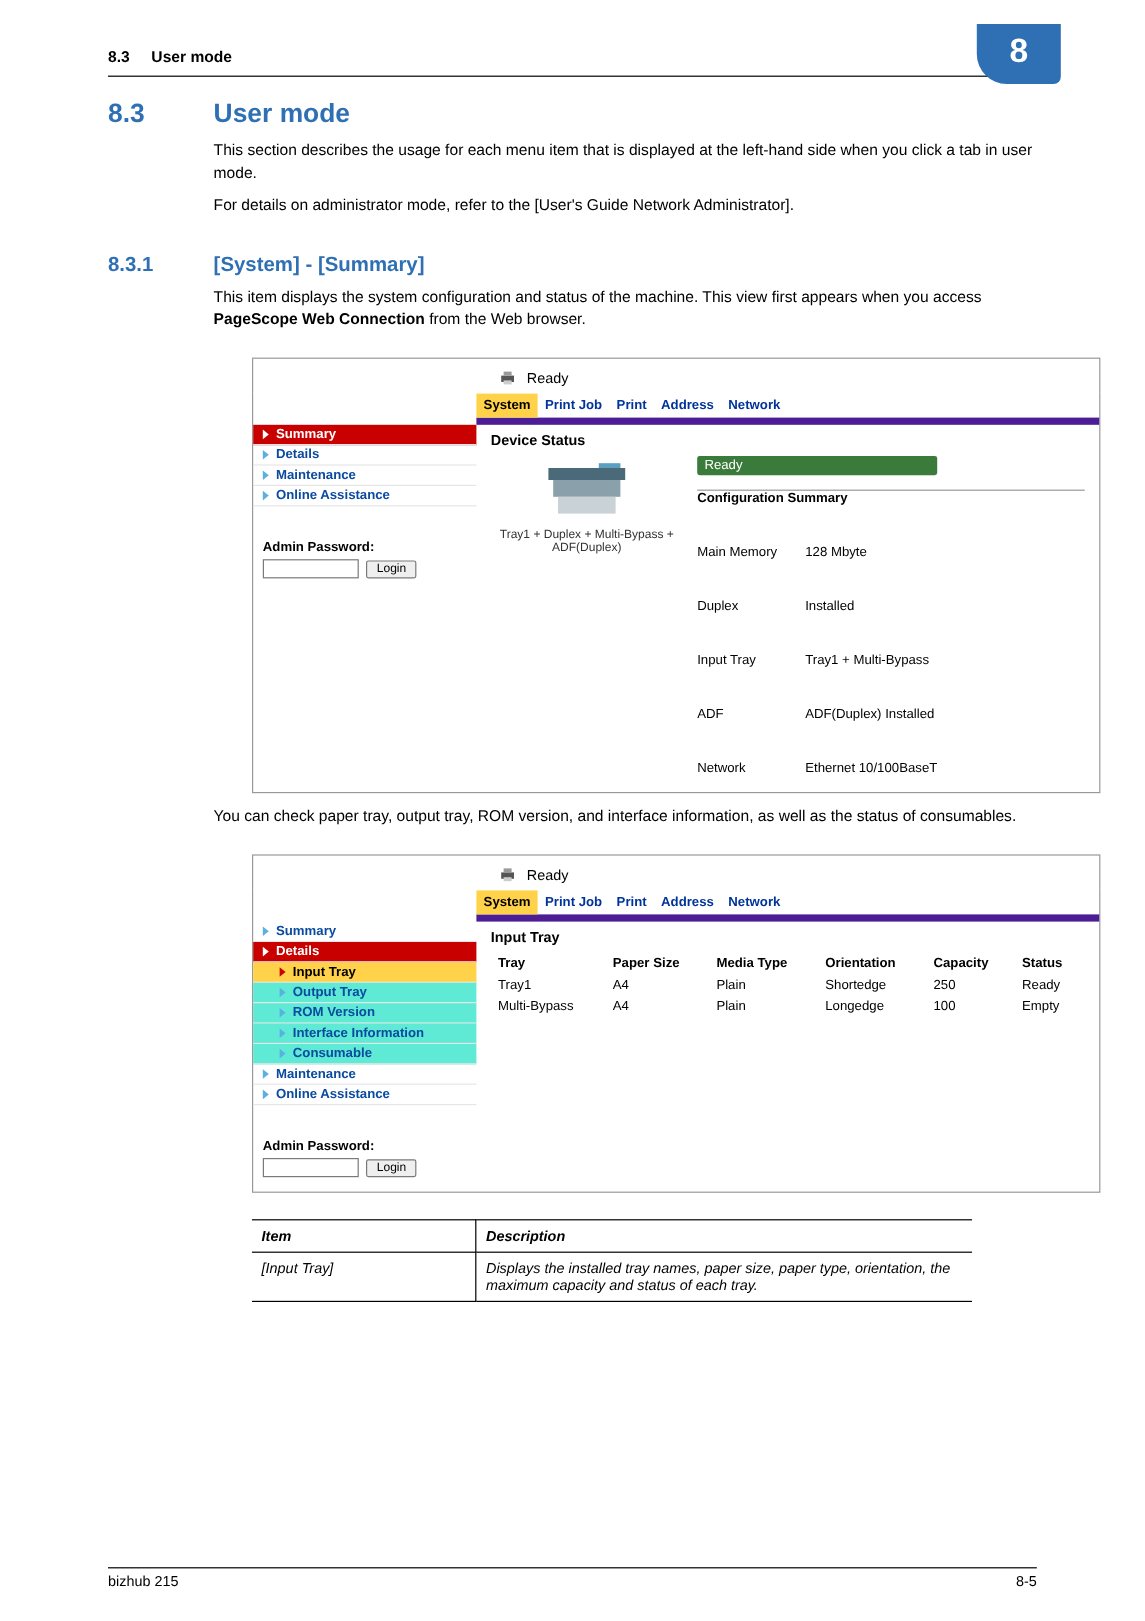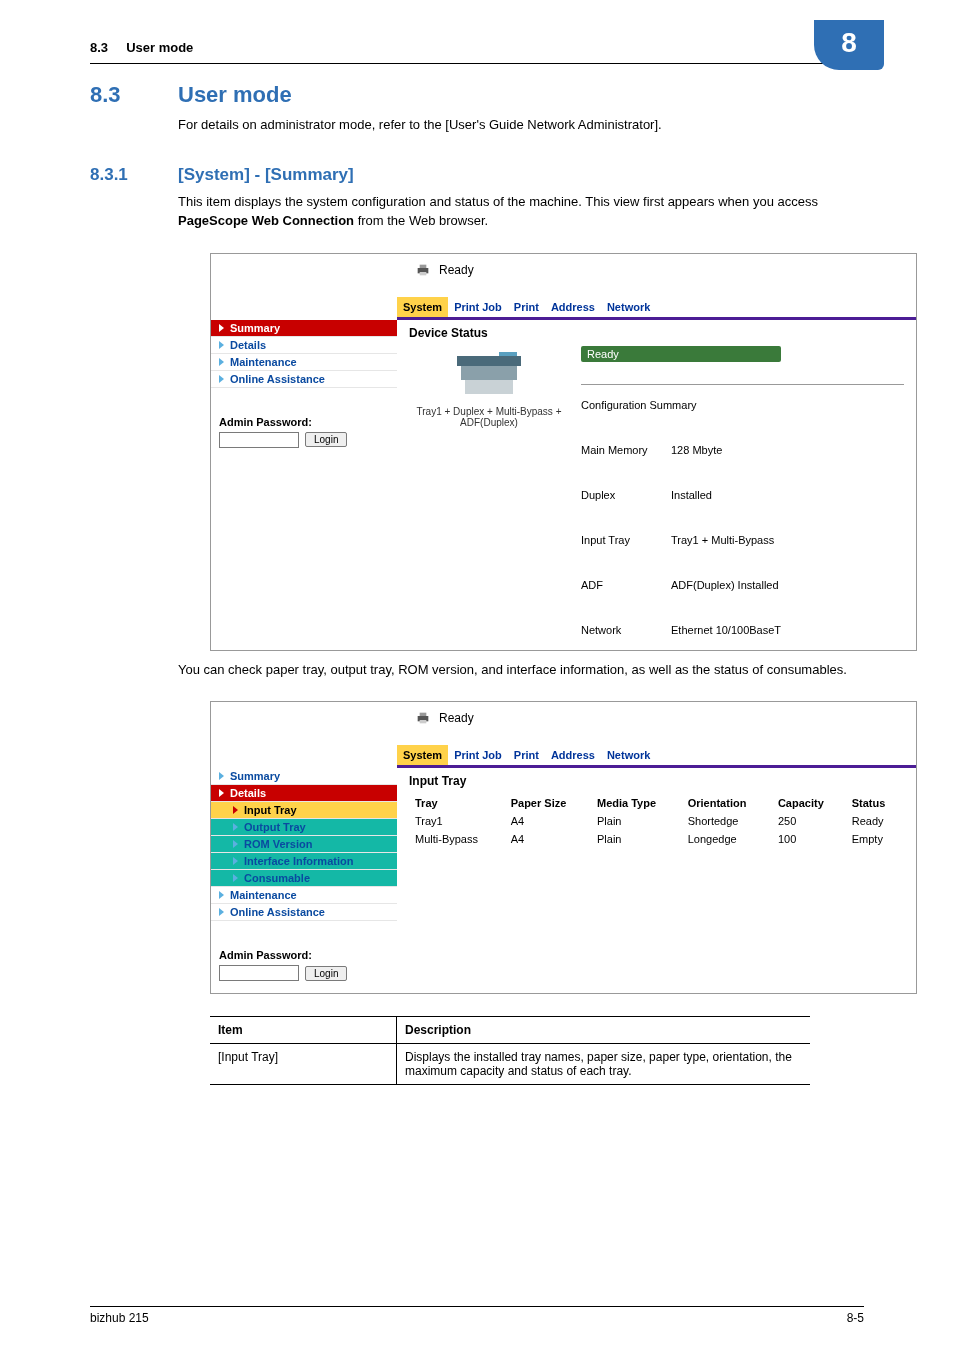--- a/index.html
+++ b/index.html
@@ -115,25 +115,24 @@
   .sf-top .status-txt { font-size: 12px; }
   .printer-icon {
     width: 16px; height: 16px;
     display: inline-block;
   }
   .printer-icon svg { width: 16px; height: 16px; }
 
   .sf-tabbar {
     display: flex;
     padding: 0 0 0 0;
-    border-bottom: 3px solid #4c1d95;
+    border-bottom: 6px solid #4c1d95;
     margin-left: 186px;
     width: calc(100% - 186px);
     box-sizing: border-box;
-    margin-top: 14px;
   }
   .sf-tabbar .tab {
     padding: 4px 6px;
     font-size: 11px;
     font-weight: bold;
     color: #00349a;
     cursor: pointer;
   }
   .sf-tabbar .tab.active {
     background: #ffd24a;
@@ -158,21 +157,21 @@
     color: #0a4aa0;
     cursor: pointer;
     border-bottom: 1px solid #e6e6e6;
   }
   .sidebar-item.active {
     background: #c80000;
     color: #fff;
   }
   .sidebar-item.sub {
     padding-left: 22px;
-    background: #14b8a6;
+    background: #5eead4;
   }
   .sidebar-item.sub.active {
     background: #ffd24a;
     color: #000;
   }
   .tri {
     width: 0; height: 0;
     border-top: 4px solid transparent;
     border-bottom: 4px solid transparent;
     border-left: 5px solid #5bb0e0;
@@ -245,24 +244,24 @@
     background: #3a7a3a;
     color: #fff;
     padding: 2px 6px;
     font-size: 11px;
     border-radius: 2px;
     display: inline-block;
     width: 200px;
     box-sizing: border-box;
   }
   .conf-title {
-    margin-top: 22px;
-    font-weight: normal;
+    margin-top: 12px;
+    font-weight: bold;
     border-top: 1px solid #999;
-    padding-top: 14px;
+    padding-top: 0;
   }
   .conf-table {
     margin-top: 2px;
   }
   .conf-table div { display: flex; margin-top: 33px; }
   .conf-table .k { width: 90px; }
   .conf-table .v { }
 
   
   .it-table {
@@ -281,20 +280,21 @@
     margin: 22px 0 0 120px;
     width: 600px;
     border-collapse: collapse;
     font-size: 12px;
   }
   .desc-table th, .desc-table td {
     border-top: 1px solid #000;
     border-bottom: 1px solid #000;
     padding: 6px 8px;
     vertical-align: top;
+    font-style: italic;
   }
   .desc-table th {
     text-align: left;
     font-weight: bold;
   }
   .desc-table td.col1 {
     width: 170px;
     border-right: 1px solid #000;
   }
   .desc-table th.col1 {
@@ -329,20 +329,21 @@
       <span>8</span>
     </div>
   </div>
   <hr class="hr-top">
 
   <div class="h2-row">
     <span class="num">8.3</span>
     <span class="ttl">User mode</span>
   </div>
 
+  <p class="body-text">This section describes the usage for each menu item that is displayed at the left-hand side when you click a tab in user mode.</p>
   <p class="body-text">For details on administrator mode, refer to the [User's Guide Network Administrator].</p>
 
   <div class="h3-row">
     <span class="num">8.3.1</span>
     <span class="ttl">[System] - [Summary]</span>
   </div>
   <p class="body-text">
     This item displays the system configuration and status of the machine. This view first appears when you access <b>PageScope Web Connection</b> from the Web browser.
   </p>
 

